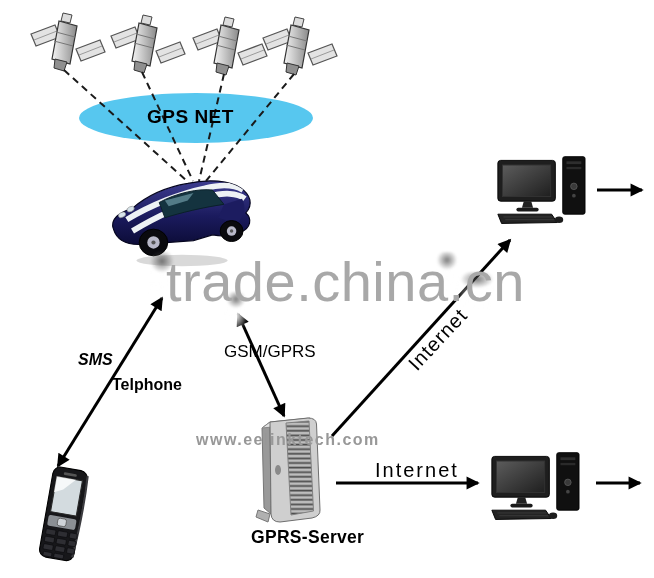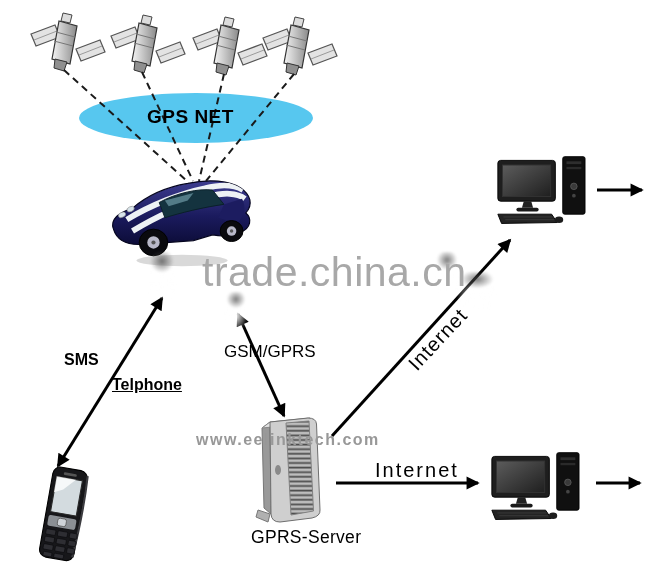--- a/index.html
+++ b/index.html
@@ -11,29 +11,29 @@
   svg{display:block;}
   
   .wm-layer{z-index:1;}
   .icon{z-index:2;}
   .connector-layer{z-index:3;left:0;top:0;}
   .lbl{z-index:5;color:#000;white-space:nowrap;}
   .smudge{z-index:4;pointer-events:none;filter:blur(1px);}
   
   .lbl{position:absolute;}
   .gps-net-label{left:147px;top:106px;font-size:19px;font-weight:bold;letter-spacing:.5px;text-align:right;}
-  .sms-label{left:64px;top:351px;font-size:16px;font-weight:bold;}
-  .telphone-label{left:112px;top:376px;font-size:16px;font-weight:bold;text-decoration:underline;}
+  .sms-label{left:78px;top:351px;font-size:16px;font-weight:bold;font-style:italic;}
+  .telphone-label{left:112px;top:376px;font-size:16px;font-weight:bold;}
   .gsm-label{left:224px;top:342px;font-size:17px;font-weight:normal;}
   .internet-upper-label{left:386px;top:328px;width:104px;text-align:center;font-size:20px;
     transform:rotate(-47deg);transform-origin:50% 50%;letter-spacing:1px;}
   .internet-lower-label{left:375px;top:459px;font-size:20px;letter-spacing:2px;}
-  .gprs-server-label{left:251px;top:527px;font-size:17.5px;font-weight:normal;letter-spacing:.3px;}
-  
-  .wm-center{left:166px;top:249px;font-size:41px;color:#a8a8a8;letter-spacing:0.5px;margin-left:36px;}
+  .gprs-server-label{left:251px;top:527px;font-size:17.5px;font-weight:bold;letter-spacing:.3px;}
+  
+  .wm-center{left:166px;top:249px;font-size:56px;color:#a8a8a8;letter-spacing:0.5px;}
   .wm-lower{left:196px;top:431px;font-size:16px;font-weight:bold;color:#989898;letter-spacing:1.5px;}
   
   .smudge{
     background:
       radial-gradient(ellipse 55% 35% at 50% 20%, rgba(70,70,70,.7), rgba(120,120,120,0) 72%),
       radial-gradient(ellipse 62% 55% at 50% 66%, rgba(255,255,255,.97), rgba(255,255,255,0) 78%);
   }
   .s1{left:147px;top:252px;width:30px;height:46px;}
   .s2{left:224px;top:292px;width:24px;height:36px;}
   .s3{left:434px;top:252px;width:26px;height:40px;}

